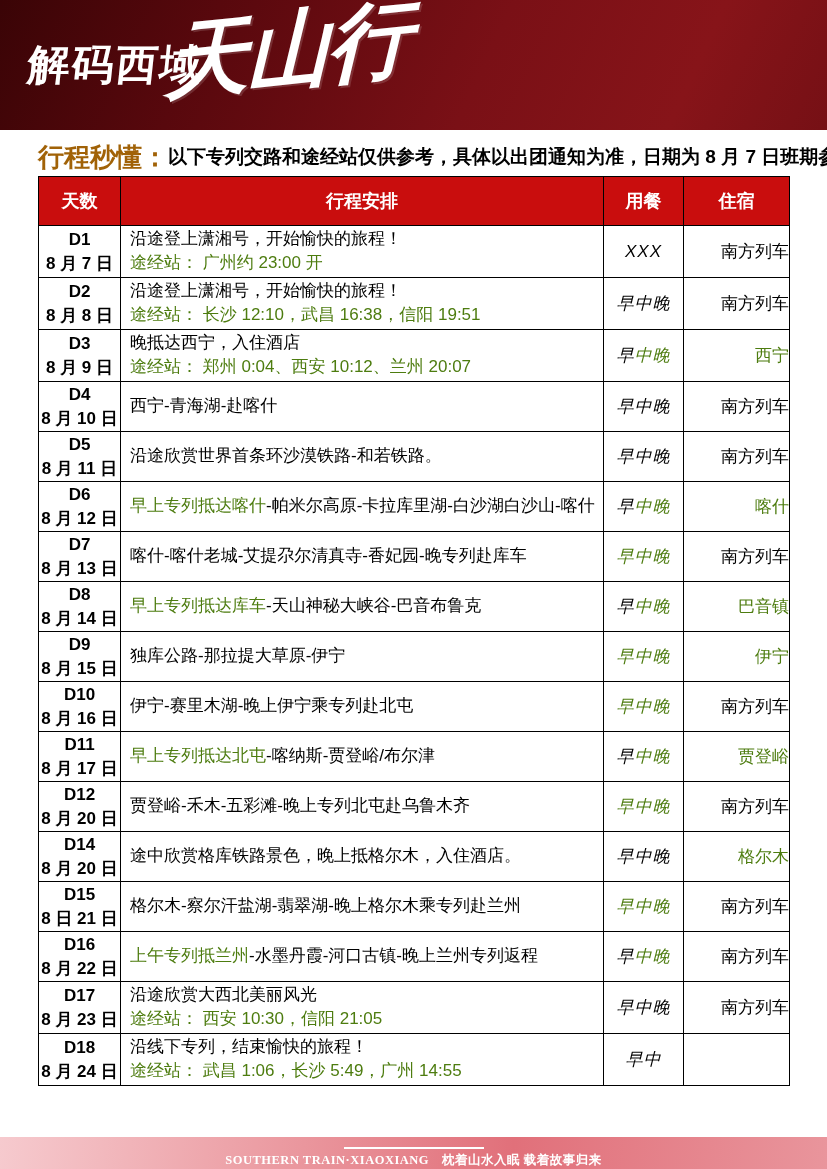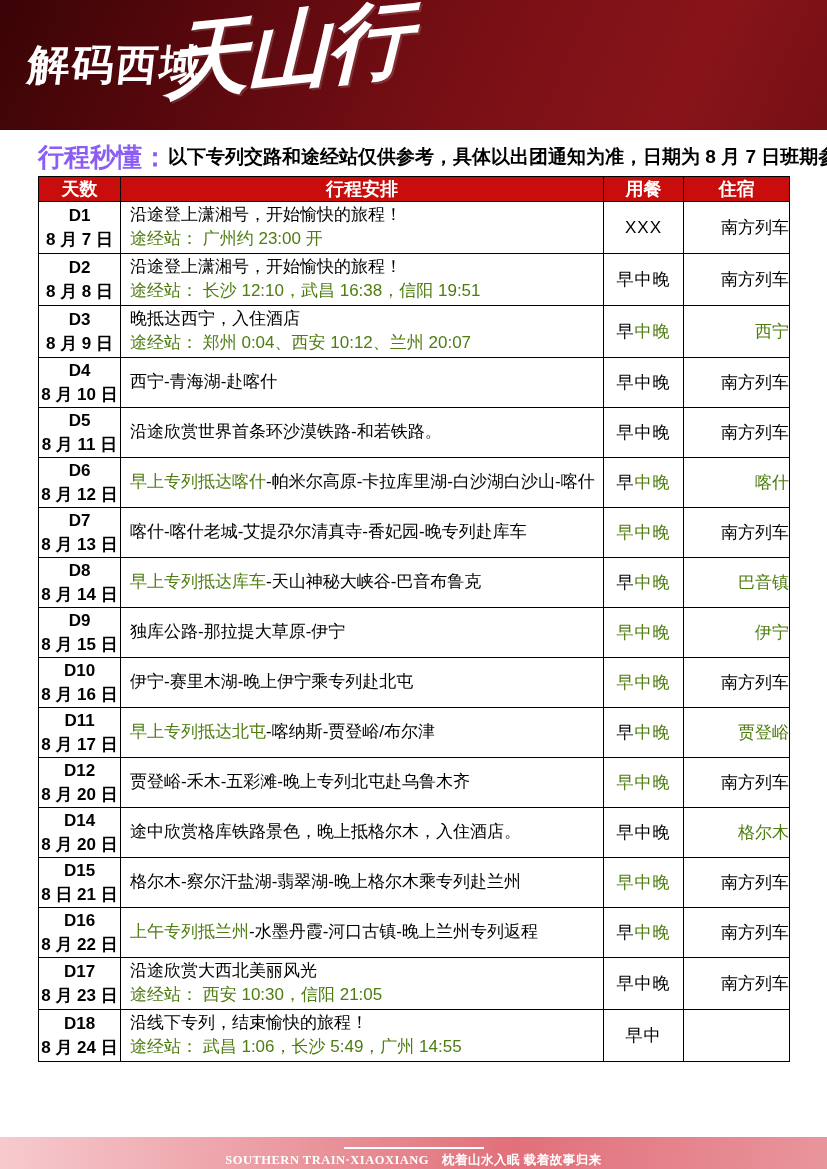--- a/index.html
+++ b/index.html
@@ -19,34 +19,34 @@
   }
   .logo-script {
     position:absolute; left:164px; top:4px; color:#fff;
     font-size:84px; font-weight:bold; font-style:italic; line-height:1.1;
     transform:rotate(-6deg) skewX(-6deg); letter-spacing:-2px; white-space:nowrap;
     text-shadow:2px 2px 0 rgba(255,255,255,.15);
   }
 
   
   .intro { flex:0 0 auto; height:46px; padding:10px 0 0 38px; background:#fff; white-space:nowrap; }
-  .intro-label { color:#8b5cf6; font-size:26px; font-weight:bold; vertical-align:-3px;margin-top:40px; }
+  .intro-label { color:#a16207; font-size:26px; font-weight:bold; vertical-align:-3px;margin-top:40px; }
   .intro-text  { color:#000; font-size:19px; font-weight:bold; }
 
   
   table.itinerary { margin:0 38px; width:751px; border-collapse:collapse; table-layout:fixed; }
   table.itinerary th, table.itinerary td { border:1.5px solid #000; }
-  thead th { background:#c90d0d; color:#fff; font-size:18px; font-weight:bold; height:20px; padding:0; text-align:center; }
+  thead th { background:#c90d0d; color:#fff; font-size:18px; font-weight:bold; height:20px; padding:12px; text-align:center; }
   tbody tr { height:50px; }
   td { font-size:17px; color:#000; font-weight:500; vertical-align:middle; }
   td.c-day  { text-align:center; }
   td.c-day div { line-height:24px;font-weight:bold; }
   td.c-it   { padding:1px 6px 2px 9px; }
   td.c-it .line1, td.c-it .line2 { line-height:24px; }
-  td.c-meal { text-align:center; letter-spacing:1px; }
+  td.c-meal { text-align:center; letter-spacing:1px;font-style:italic; }
   td.c-stay { text-align:right; }
   .red { color:#4d7c0f; }
 
   
   .footer {
     flex:0 0 auto; margin-top:auto; height:32px; text-align:center; color:#fff;
     background:linear-gradient(95deg,#f6cace 0%,#eda3a9 28%,#e1707a 62%,#e9959c 100%);
   }
   .footer-line { width:140px; height:2px; background:#fff; margin:10px auto 3px; }
   .footer-text {

